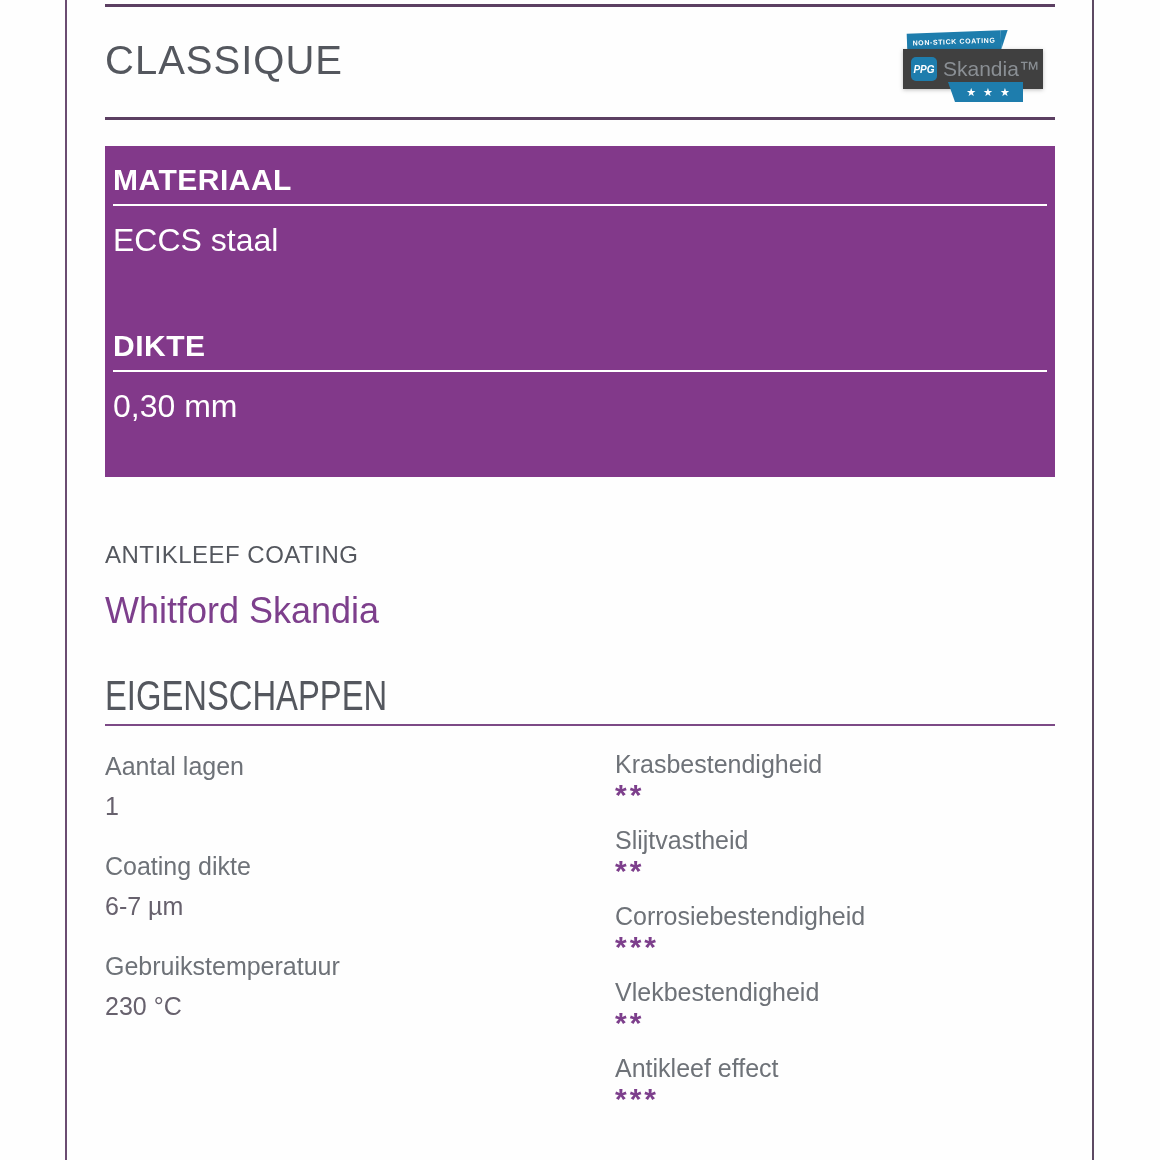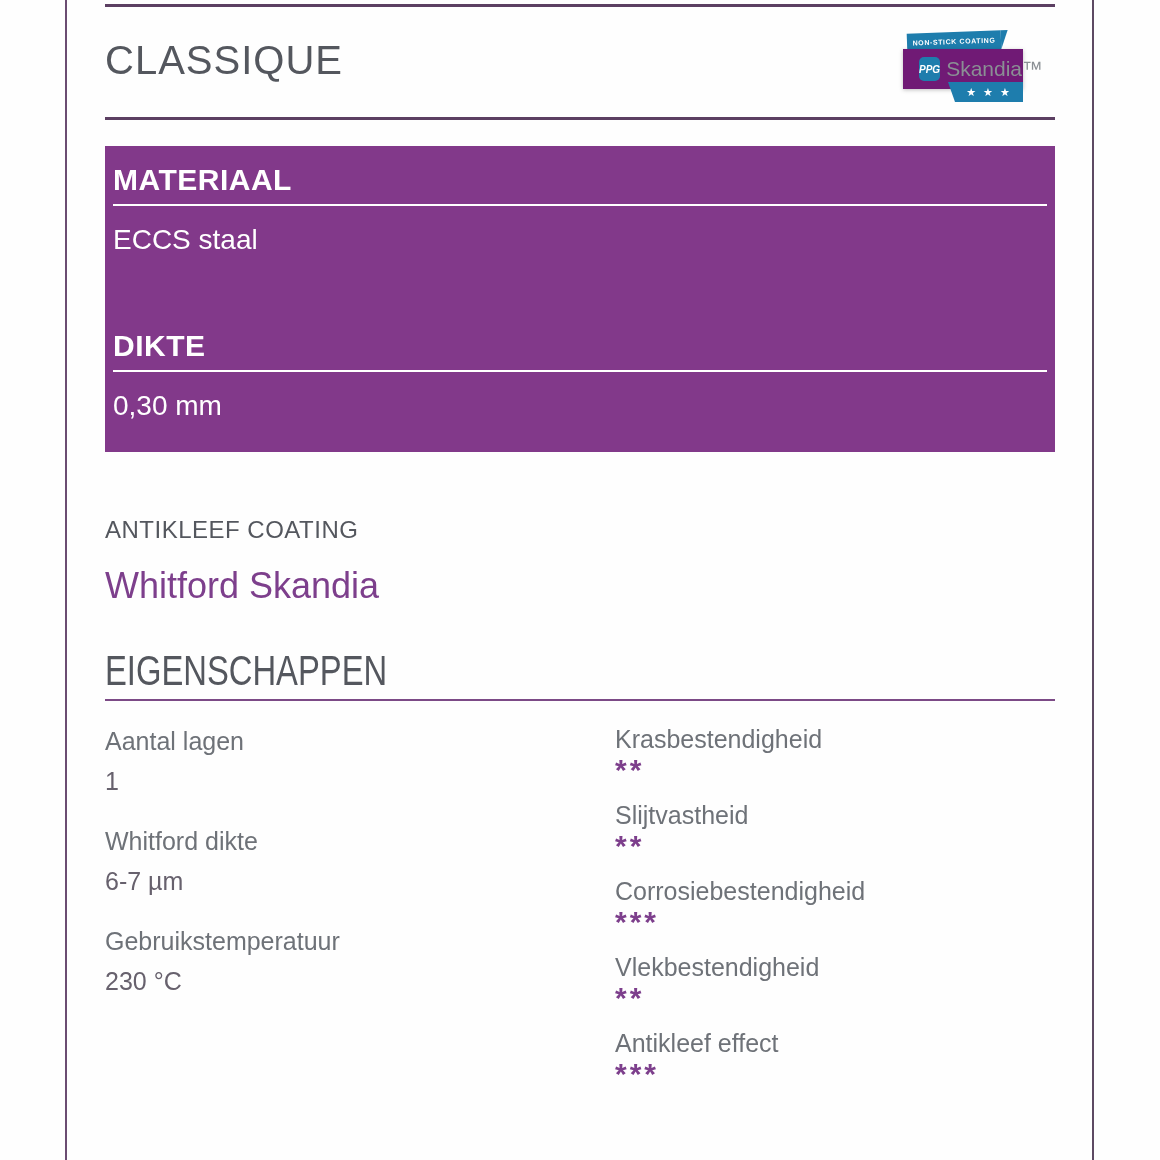--- a/index.html
+++ b/index.html
@@ -25,38 +25,38 @@
   .header h1{font-size:40px;font-weight:400;color:var(--heading-gray);
     letter-spacing:1px;padding-top:31px;}
   
   .badge{position:absolute;top:18px;left:798px;width:124px;height:82px;}
   .ribbon-top{position:absolute;left:4px;top:7px;width:94px;height:19px;
     background:var(--badge-blue);color:#fff;font-size:7px;font-weight:700;
     letter-spacing:.6px;display:flex;align-items:center;justify-content:center;
     transform:rotate(-2deg);white-space:nowrap;}
   .ribbon-top::after{content:"";position:absolute;right:-7px;top:0;
     border-top:19px solid var(--badge-blue);border-right:7px solid transparent;}
-  .badge-card{position:absolute;left:0;top:24px;width:120px;height:40px;
-    background:#701a75;box-shadow:0 1px 4px rgba(0,0,0,.25);display:flex;
-    align-items:center;padding-left:16px;}
+  .badge-card{position:absolute;left:0;top:24px;width:140px;height:40px;
+    background:#404040;box-shadow:0 1px 4px rgba(0,0,0,.25);display:flex;
+    align-items:center;padding-left:8px;}
   .ppg-logo{display:inline-flex;align-items:center;justify-content:center;
     width:26px;height:24px;background:var(--badge-blue);border-radius:5px;
     color:#fff;font-size:10px;font-weight:700;font-style:italic;}
   .skandia-name{color:#8a8f94;font-size:21px;margin-left:6px;}
   .ribbon-bottom{position:absolute;left:52px;top:57px;width:68px;height:20px;
     background:var(--badge-blue);color:#fff;font-size:11px;letter-spacing:2px;
     display:flex;align-items:center;justify-content:center;}
   .ribbon-bottom::before{content:"";position:absolute;left:-7px;top:0;
     border-top:20px solid var(--badge-blue);border-left:7px solid transparent;}
   
   .spec-box{margin-top:26px;background:var(--purple-box);
-    padding:10px 8px 28px 8px;color:#fff;}
+    padding:10px 8px 53px 8px;color:#fff;}
   .spec-label{font-size:30px;font-weight:700;line-height:48px;letter-spacing:.5px;}
   .spec-underline{border-bottom:2px solid #fff;}
-  .spec-value{font-size:28px;font-weight:400;line-height:36px;margin-top:16px;}
+  .spec-value{font-size:32px;font-weight:400;line-height:36px;margin-top:16px;}
   .spec-section + .spec-section{margin-top:64px;}
   
   .coating{margin-top:52px;}
   .coating h2{font-size:24px;font-weight:400;color:var(--heading-gray);
     line-height:52px;letter-spacing:.5px;}
   .coating-value{font-size:36px;color:var(--purple-accent);line-height:52px;
     margin-top:4px;}
   
   .props{margin-top:36px;}
   .props h2{font-size:42px;font-weight:400;color:var(--heading-gray);
@@ -119,21 +119,21 @@
       <h2>EIGENSCHAPPEN</h2>
       <div class="props-rule"></div>
 
       <div class="props-grid">
         <div class="props-col">
           <div class="prop">
             <div class="prop-label">Aantal lagen</div>
             <div class="prop-value">1</div>
           </div>
           <div class="prop">
-            <div class="prop-label">Whitford dikte</div>
+            <div class="prop-label">Coating dikte</div>
             <div class="prop-value">6-7 µm</div>
           </div>
           <div class="prop">
             <div class="prop-label">Gebruikstemperatuur</div>
             <div class="prop-value">230 °C</div>
           </div>
         </div>
 
         <div class="props-col">
           <div class="prop-stars-group">

